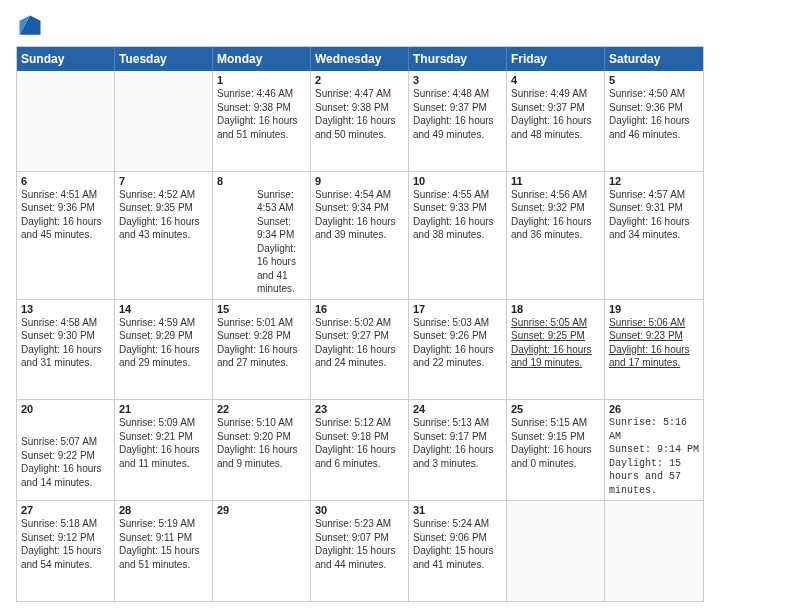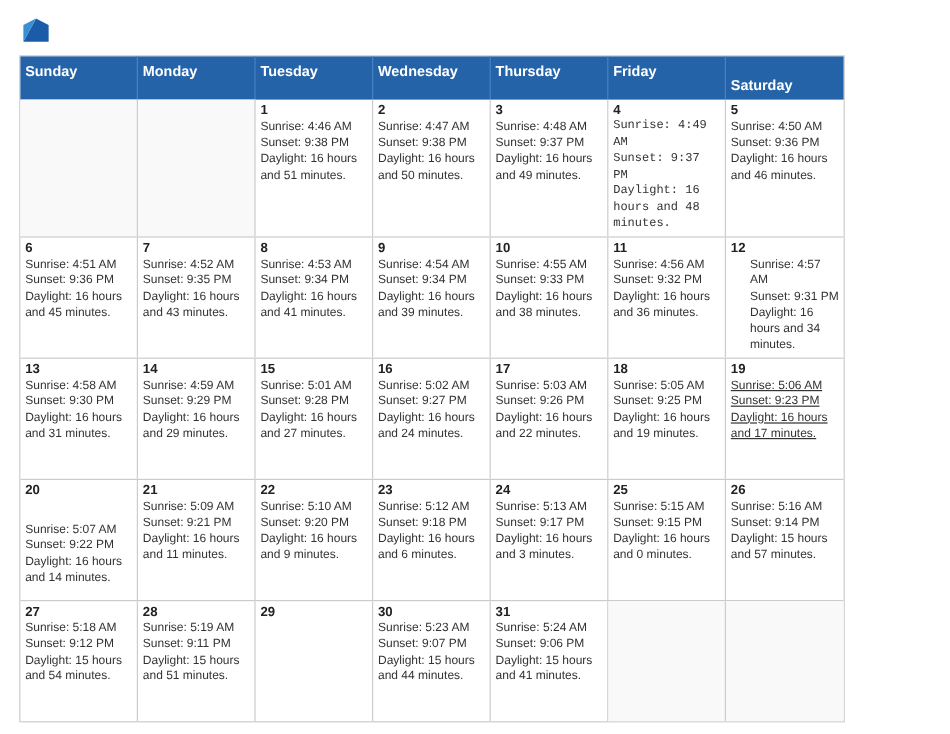--- a/index.html
+++ b/index.html
@@ -73,21 +73,21 @@
       background: #2563a8;
     }
     .cal-header-cell {
       color: #fff;
       font-size: 12px;
       font-weight: bold;
       padding: 5px 4px;
       text-align: left;
       border-right: 1px solid #4a80c4;
     }
-    .cal-header-cell:last-child { border-right: none; margin-top: 12px; }
+    .cal-header-cell:last-child { border-right: none; }
     .cal-body {
       flex: 1;
       display: flex;
       flex-direction: column;
     }
     .cal-row {
       display: grid;
       grid-template-columns: repeat(7, 1fr);
       flex: 1;
       border-top: 1px solid #ccc;
@@ -133,22 +133,22 @@
     </div>
     <div class="title-area">
       <div class="month-title"></div>
       <div class="location"></div>
     </div>
   </div>
 
   <div class="calendar">
     <div class="cal-header">
     <div class="cal-header-cell">Sunday</div>
+        <div class="cal-header-cell">Tuesday</div>
         <div class="cal-header-cell">Monday</div>
-        <div class="cal-header-cell">Tuesday</div>
         <div class="cal-header-cell">Wednesday</div>
         <div class="cal-header-cell">Thursday</div>
         <div class="cal-header-cell">Friday</div>
         <div class="cal-header-cell">Saturday</div>
       </div>
     <div class="cal-body">
     <div class="cal-row">
           <div class="cal-cell empty"></div>
           <div class="cal-cell empty"></div>
           <div class="cal-cell">
@@ -164,21 +164,21 @@
 Daylight: 16 hours and 50 minutes.</div>
           </div>
           <div class="cal-cell">
             <div class="day-number">3</div>
             <div class="cell-text" style="white-space: pre-line;">Sunrise: 4:48 AM
 Sunset: 9:37 PM
 Daylight: 16 hours and 49 minutes.</div>
           </div>
           <div class="cal-cell">
             <div class="day-number">4</div>
-            <div class="cell-text" style="white-space: pre-line; font-family: Liberation Mono, monospace;">Sunrise: 4:49 AM
+            <div class="cell-text" style="white-space: pre-line;">Sunrise: 4:49 AM
 Sunset: 9:37 PM
 Daylight: 16 hours and 48 minutes.</div>
           </div>
           <div class="cal-cell">
             <div class="day-number">5</div>
             <div class="cell-text" style="white-space: pre-line;">Sunrise: 4:50 AM
 Sunset: 9:36 PM
 Daylight: 16 hours and 46 minutes.</div>
           </div>
         </div>
@@ -190,21 +190,21 @@
 Daylight: 16 hours and 45 minutes.</div>
           </div>
           <div class="cal-cell">
             <div class="day-number">7</div>
             <div class="cell-text" style="white-space: pre-line;">Sunrise: 4:52 AM
 Sunset: 9:35 PM
 Daylight: 16 hours and 43 minutes.</div>
           </div>
           <div class="cal-cell">
             <div class="day-number">8</div>
-            <div class="cell-text" style="white-space: pre-line;">Sunrise: 4:53 AM
+            <div class="cell-text" style="white-space: pre-line; margin-left: 40px;">Sunrise: 4:53 AM
 Sunset: 9:34 PM
 Daylight: 16 hours and 41 minutes.</div>
           </div>
           <div class="cal-cell">
             <div class="day-number">9</div>
             <div class="cell-text" style="white-space: pre-line;">Sunrise: 4:54 AM
 Sunset: 9:34 PM
 Daylight: 16 hours and 39 minutes.</div>
           </div>
           <div class="cal-cell">
@@ -214,21 +214,21 @@
 Daylight: 16 hours and 38 minutes.</div>
           </div>
           <div class="cal-cell">
             <div class="day-number">11</div>
             <div class="cell-text" style="white-space: pre-line;">Sunrise: 4:56 AM
 Sunset: 9:32 PM
 Daylight: 16 hours and 36 minutes.</div>
           </div>
           <div class="cal-cell">
             <div class="day-number">12</div>
-            <div class="cell-text" style="white-space: pre-line; margin-left: 16px;">Sunrise: 4:57 AM
+            <div class="cell-text" style="white-space: pre-line;">Sunrise: 4:57 AM
 Sunset: 9:31 PM
 Daylight: 16 hours and 34 minutes.</div>
           </div>
         </div>
         <div class="cal-row">
           <div class="cal-cell">
             <div class="day-number">13</div>
             <div class="cell-text" style="white-space: pre-line;">Sunrise: 4:58 AM
 Sunset: 9:30 PM
 Daylight: 16 hours and 31 minutes.</div>
@@ -252,21 +252,21 @@
 Daylight: 16 hours and 24 minutes.</div>
           </div>
           <div class="cal-cell">
             <div class="day-number">17</div>
             <div class="cell-text" style="white-space: pre-line;">Sunrise: 5:03 AM
 Sunset: 9:26 PM
 Daylight: 16 hours and 22 minutes.</div>
           </div>
           <div class="cal-cell">
             <div class="day-number">18</div>
-            <div class="cell-text" style="white-space: pre-line;">Sunrise: 5:05 AM
+            <div class="cell-text" style="white-space: pre-line; text-decoration: underline;">Sunrise: 5:05 AM
 Sunset: 9:25 PM
 Daylight: 16 hours and 19 minutes.</div>
           </div>
           <div class="cal-cell">
             <div class="day-number">19</div>
             <div class="cell-text" style="white-space: pre-line; text-decoration: underline;">Sunrise: 5:06 AM
 Sunset: 9:23 PM
 Daylight: 16 hours and 17 minutes.</div>
           </div>
         </div>
@@ -302,21 +302,21 @@
 Daylight: 16 hours and 3 minutes.</div>
           </div>
           <div class="cal-cell">
             <div class="day-number">25</div>
             <div class="cell-text" style="white-space: pre-line;">Sunrise: 5:15 AM
 Sunset: 9:15 PM
 Daylight: 16 hours and 0 minutes.</div>
           </div>
           <div class="cal-cell">
             <div class="day-number">26</div>
-            <div class="cell-text" style="white-space: pre-line;">Sunrise: 5:16 AM
+            <div class="cell-text" style="white-space: pre-line; font-family: Liberation Mono, monospace;">Sunrise: 5:16 AM
 Sunset: 9:14 PM
 Daylight: 15 hours and 57 minutes.</div>
           </div>
         </div>
         <div class="cal-row">
           <div class="cal-cell">
             <div class="day-number">27</div>
             <div class="cell-text" style="white-space: pre-line;">Sunrise: 5:18 AM
 Sunset: 9:12 PM
 Daylight: 15 hours and 54 minutes.</div>

